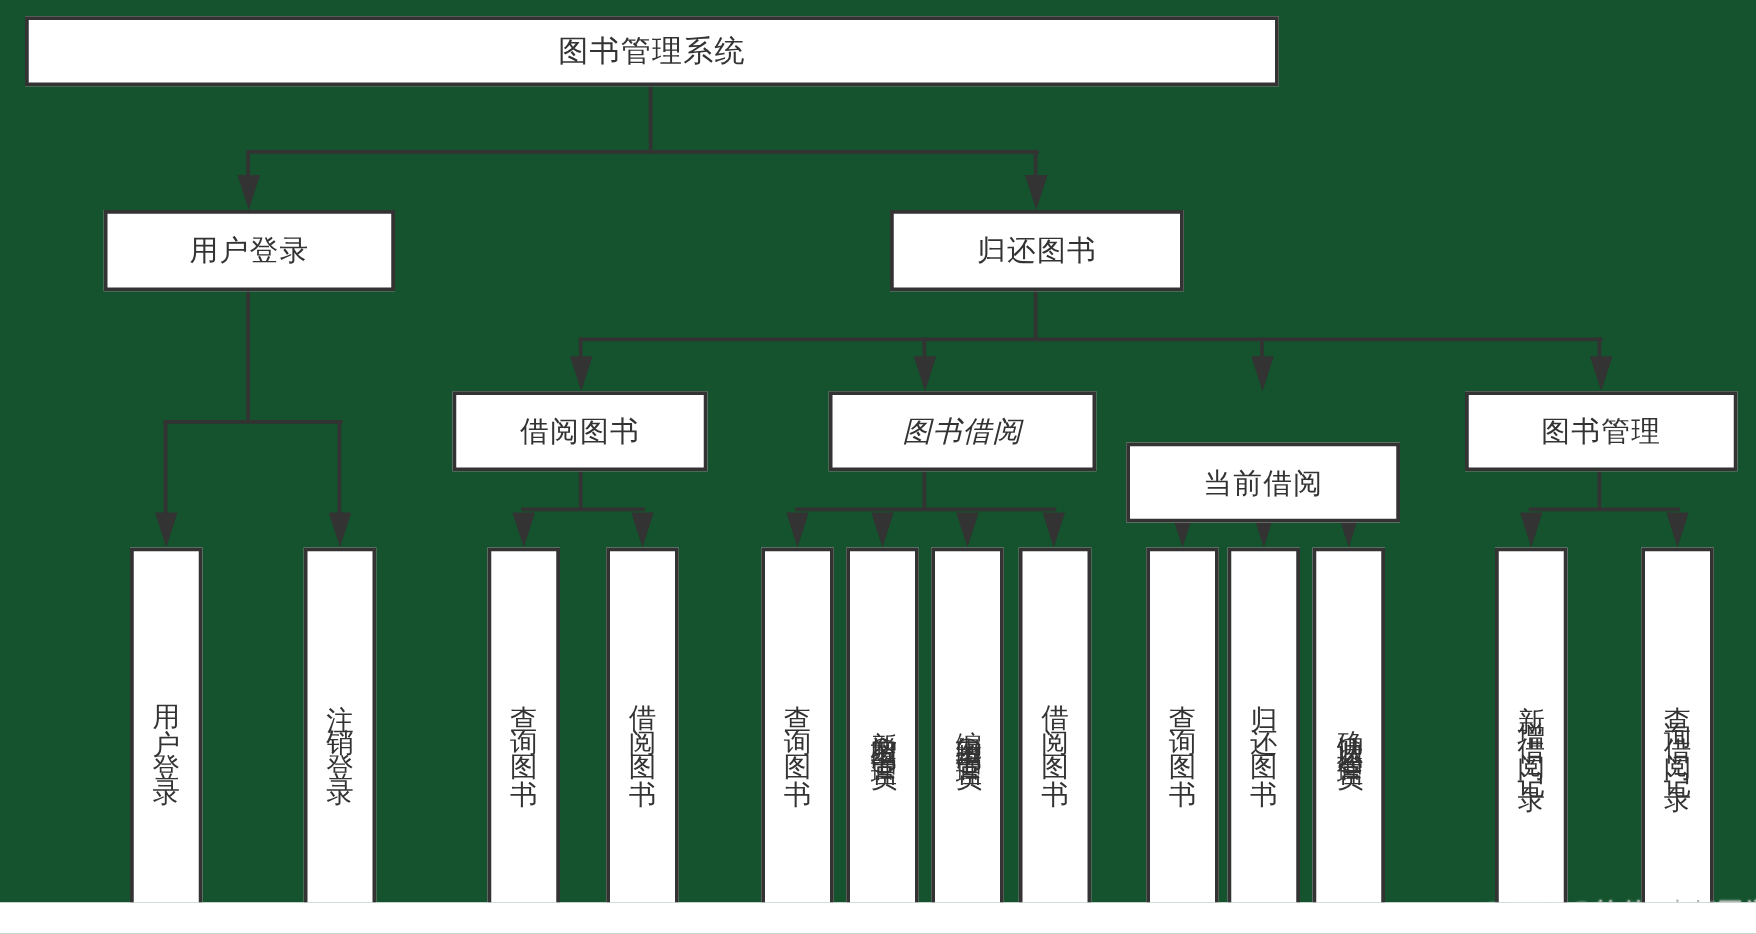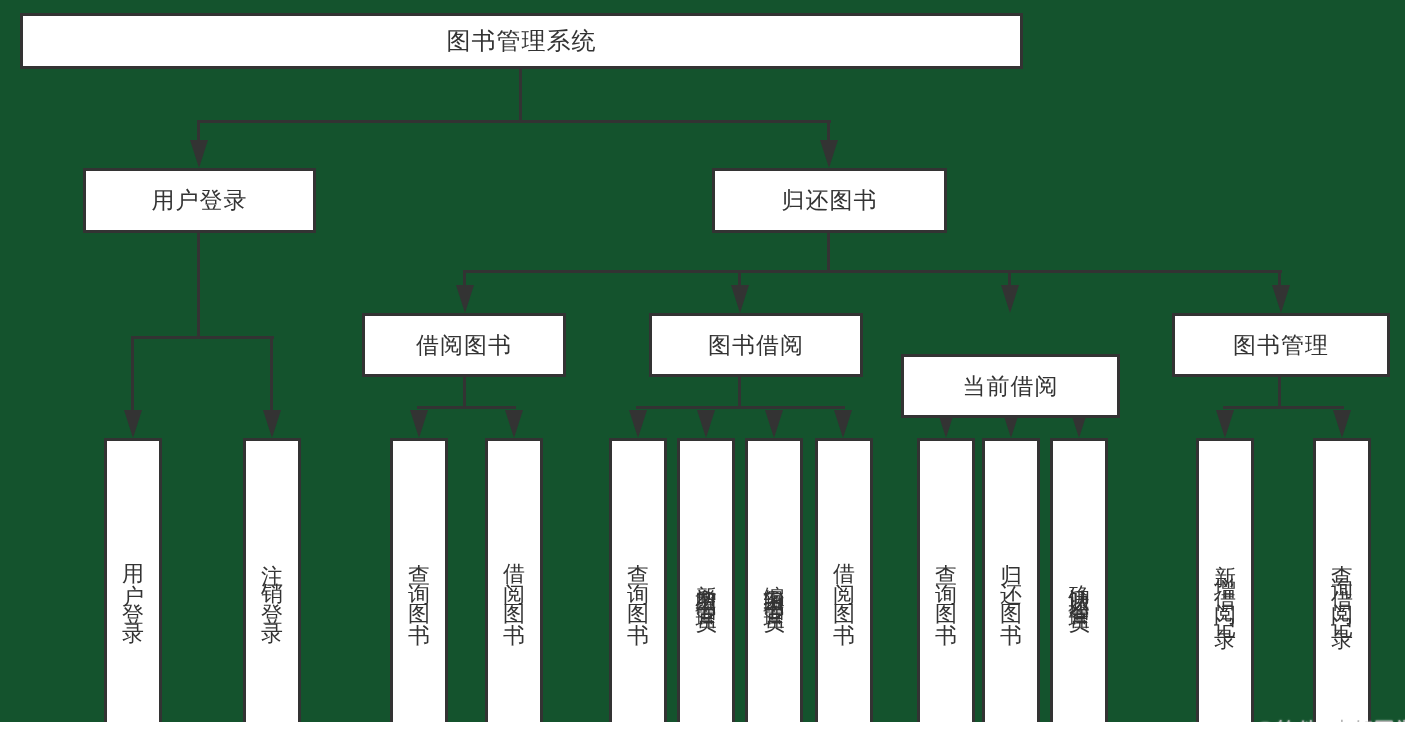--- a/index.html
+++ b/index.html
@@ -11,21 +11,21 @@
     position:absolute; box-sizing:border-box; background:#ffffff;
     border:3px solid #333333; color:#333333;
     display:flex; align-items:center; justify-content:center;
     z-index:2; font-size:23px; letter-spacing:1px;
   }
   .root  { left:20px;  top:13px;  width:1003px; height:56px; font-size:24px; }
   .l2a   { left:83px;  top:168px; width:233px;  height:65px; }
   .l2b   { left:712px; top:168px; width:235px;  height:65px; }
   .l3    { top:313px; height:64px; }
   .l3a   { left:362px;  width:204px; }
-  .l3b   { left:649px;  width:214px; }
+  .l3b   { left:663px;  width:214px;font-style:italic; }
   .l3c   { left:901px;  width:219px;margin-top:41px; }
   .l3d   { left:1172px; width:218px; }
   .leaf  { top:438px; height:295px; width:58px; }
   .leaf span { writing-mode:vertical-rl; text-orientation:mixed; font-size:22px; }
   .sp4  { letter-spacing:20px; }
   .sp6  { letter-spacing:13px; }
   .sp10 { font-size:21px !important; letter-spacing:4px; }
   .x104 { left:104px; } .x243 { left:243px; } .x390 { left:390px; } .x485 { left:485px; }
   .x609 { left:609px; } .x677 { left:677px; } .x745 { left:745px; } .x815 { left:815px; }
   .x917 { left:917px; } .x982 { left:982px; } .x1050 { left:1050px; }

